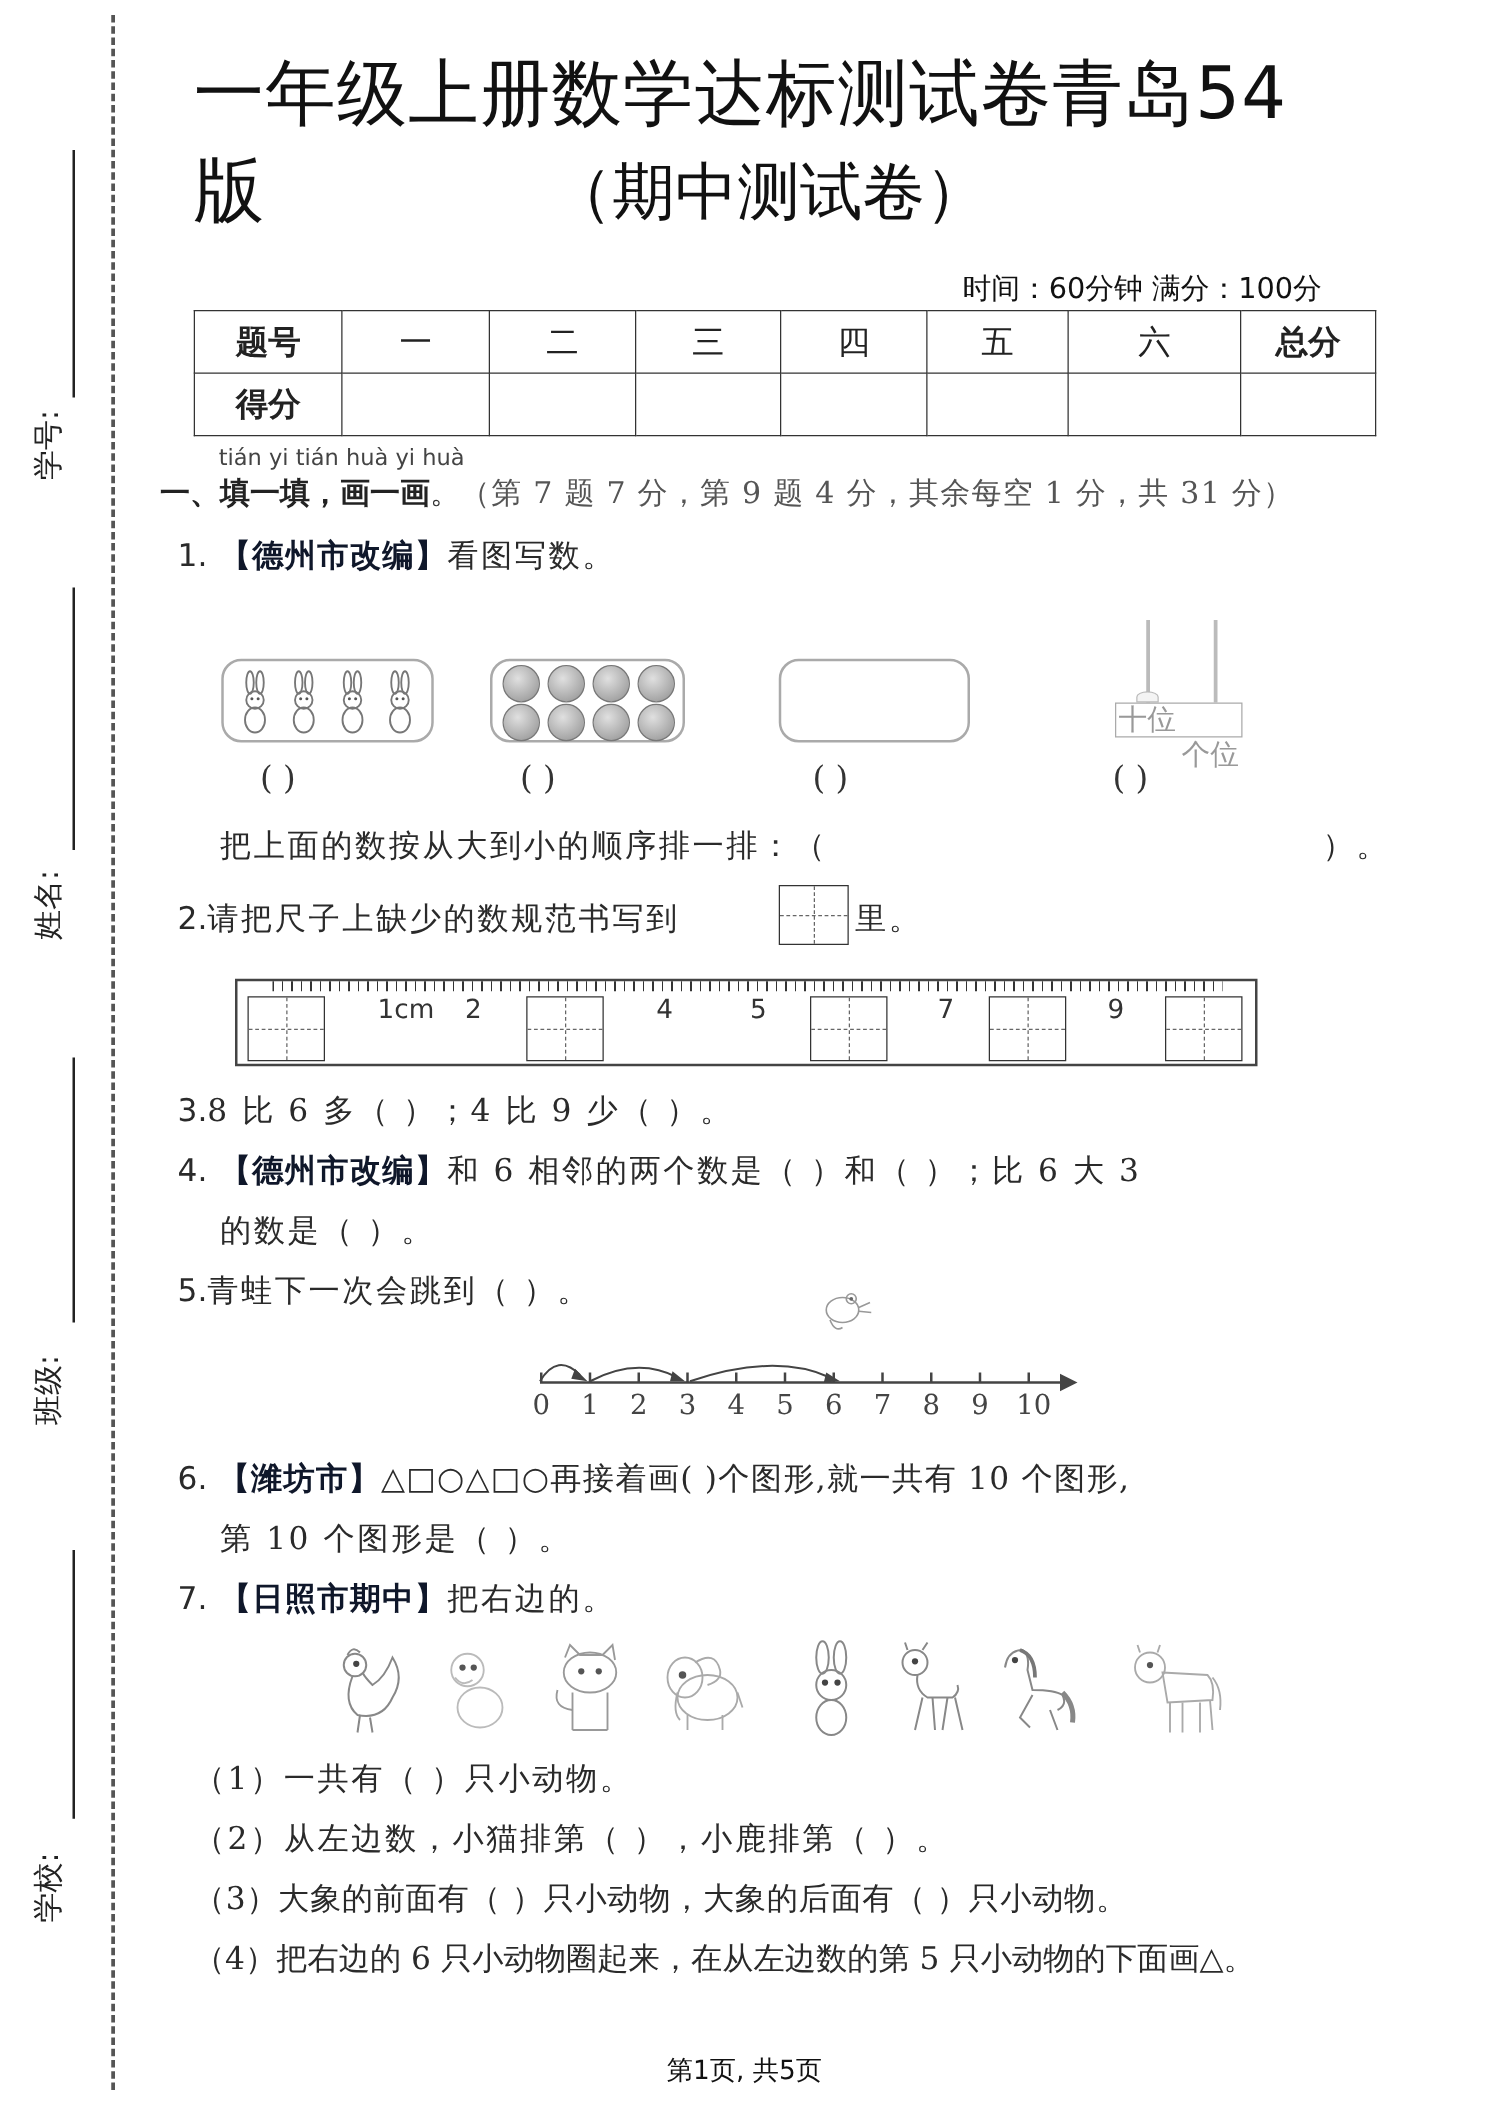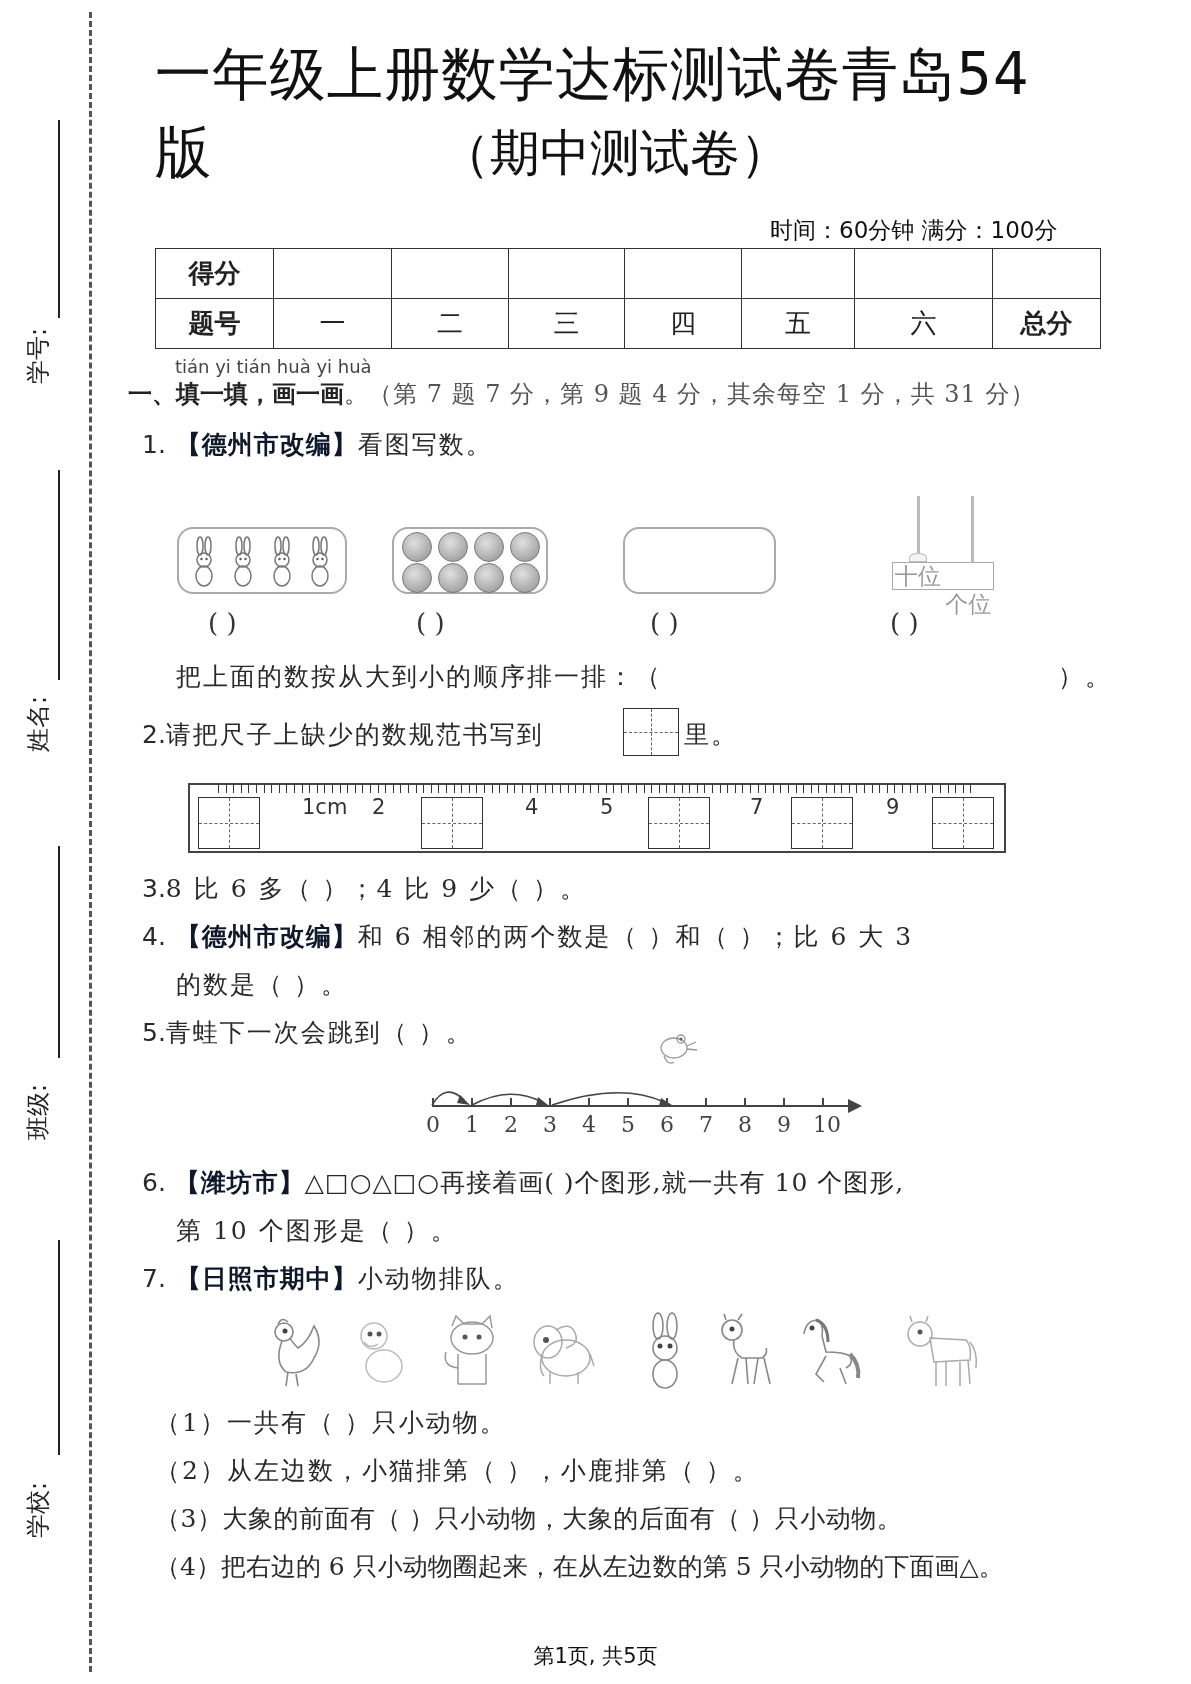--- a/index.html
+++ b/index.html
@@ -88,38 +88,38 @@
   <div class="label" style="top:262px;">学校:</div>
 </div>
 
 <div class="title">一年级上册数学达标测试卷青岛54版</div>
 <div class="subtitle">（期中测试卷）</div>
 <div class="meta">时间：60分钟  满分：100分</div>
 
 <table class="score-table">
   <tbody>
       <tr>
-    <td class="hdr">得分</td>
-    <td></td>
-    <td></td>
-    <td></td>
-    <td></td>
-    <td></td>
-    <td></td>
-    <td></td>
-  </tr>
-  <tr>
     <td class="hdr" style="width:118px">题号</td>
     <td style="width:118px">一</td>
     <td style="width:117px">二</td>
     <td style="width:116px">三</td>
     <td style="width:117px">四</td>
     <td style="width:113px">五</td>
     <td style="width:138px">六</td>
     <td class="hdr" style="width:108px">总分</td>
+  </tr>
+  <tr>
+    <td class="hdr">得分</td>
+    <td></td>
+    <td></td>
+    <td></td>
+    <td></td>
+    <td></td>
+    <td></td>
+    <td></td>
   </tr>
 </tbody>
   </table>
 
 <div class="pinyin">tián yi tián huà yi huà</div>
 <div class="sec-head">
   <b>一、填一填，画一画</b><span>。</span><span class="pts">（第 7 题 7 分，第 9 题 4 分，其余每空 1 分，共 31 分）</span>
 </div>
 
 <div class="q" style="left:142px;top:428px;">
@@ -287,21 +287,21 @@
 </div>
 
 <div class="q" style="left:142px;top:1166px;letter-spacing:1px;">
   <span class="num">6.</span>
   <span class="src">【潍坊市】</span><span>△□○△□○再接着画(          )个图形,就一共有 10 个图形,</span>
 </div>
 <div class="q" style="left:176px;top:1214px;">第 10 个图形是（        ）。</div>
 
 <div class="q" style="left:142px;top:1262px;">
   <span class="num">7.</span>
-  <span class="src">【日照市期中】</span><span>小动物排队。</span>
+  <span class="src">【日照市期中】</span><span>把右边的。</span>
 </div>
 
 <svg class="animal" style="left:262px;" viewBox="0 0 70 82">
     <g fill="none" stroke="#888" stroke-width="1.6">
       <circle cx="22" cy="20" r="9"></circle>
       <path d="M16 12 Q 20 4 26 10"></path>
       <path d="M20 29 Q 12 50 24 60 Q 44 64 52 46 Q 62 30 52 14 Q 46 30 36 36 Q 30 30 28 26"></path>
       <path d="M26 60 L 24 74 M34 62 L 36 74"></path>
     </g>
     <circle cx="23" cy="19" r="2.5" fill="#444"></circle>

